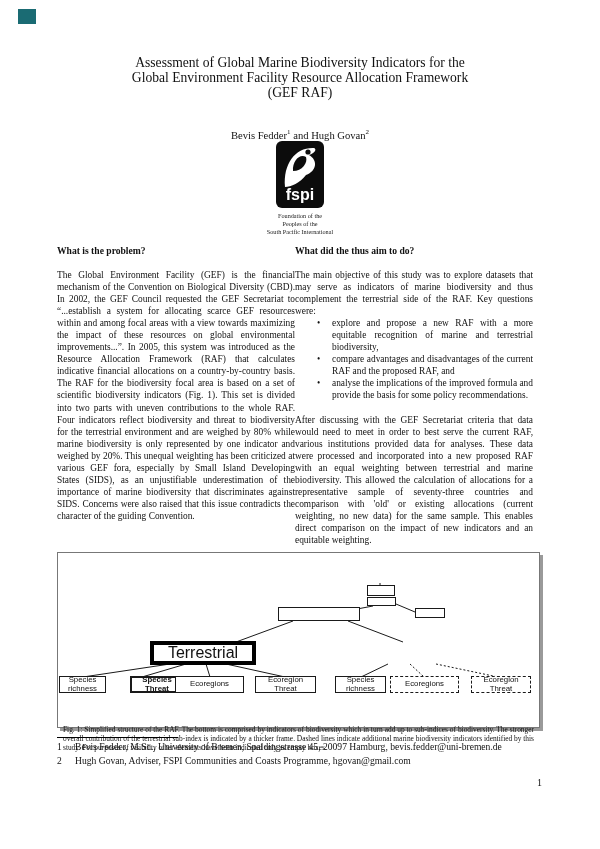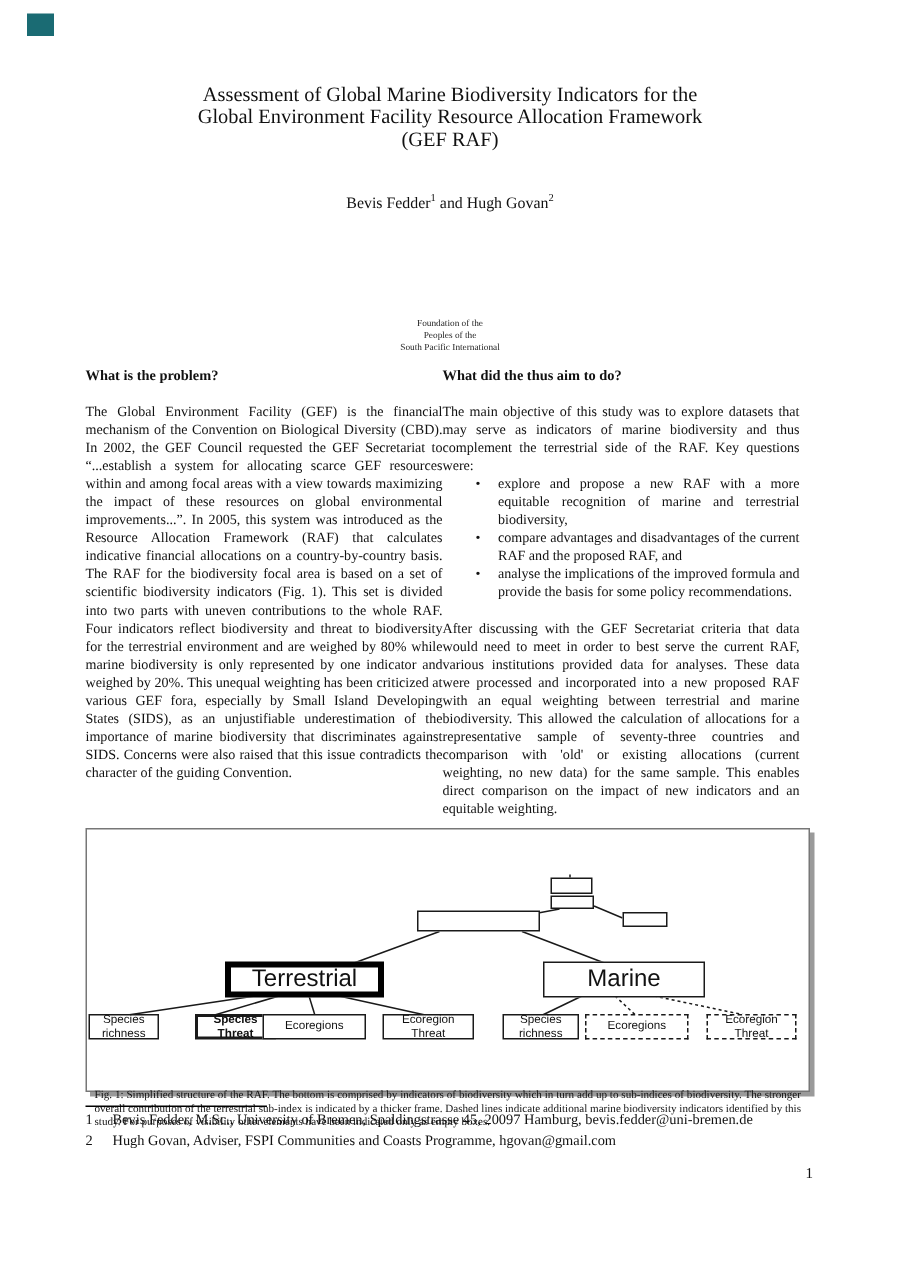--- a/index.html
+++ b/index.html
@@ -64,20 +64,29 @@
   <div class="corner-mark"></div>
 
   <div class="title">
     <div>Assessment of Global Marine Biodiversity Indicators for the</div>
     <div>Global Environment Facility Resource Allocation Framework</div>
     <div>(GEF RAF)</div>
   </div>
 
   <div class="authors"><span>Bevis Fedder</span><sup>1</sup><span> and </span><span>Hugh Govan</span><sup>2</sup></div>
 
+  <div class="logo-wrap">
+    <svg width="48" height="67" viewBox="0 0 48 67">
+      <rect x="0" y="0" width="48" height="67" rx="6" fill="#0c0c0c"></rect>
+      <path d="M9 46 C 7 22, 20 6, 38 7 C 41 8, 39 12, 33 14 C 42 19, 41 30, 30 34 C 24 42, 15 46, 9 46 Z" fill="#ffffff"></path>
+      <path d="M17 30 C 16 20, 24 12, 30 16 C 32 22, 26 30, 17 30 Z" fill="#0c0c0c"></path>
+      <circle cx="32" cy="11" r="2.6" fill="#0c0c0c"></circle>
+      <text x="24" y="59" text-anchor="middle" font-family="Liberation Sans, sans-serif" font-size="16" font-weight="bold" fill="#ffffff">fspi</text>
+    </svg>
+  </div>
 
   <div class="logo-caption">
     <div>Foundation of the</div>
     <div>Peoples of the</div>
     <div>South Pacific International</div>
   </div>
 
   <div class="columns">
     <div class="col">
       <h3 class="col-heading">What is the problem?</h3>
@@ -120,21 +129,20 @@
           <line x1="330" y1="111" x2="303" y2="124"></line>
           <line x1="352" y1="111" x2="366" y2="124" stroke-dasharray="2,2"></line>
           <line x1="378" y1="111" x2="440" y2="124" stroke-dasharray="2,2"></line>
         </g>
       </svg>
       <div class="dbox sbox1"></div>
       <div class="dbox sbox2"></div>
       <div class="dbox widebox"></div>
       <div class="dbox rightbox"></div>
       <div class="dbox terrestrial">Terrestrial</div>
-      <div class="dbox marine">Marine</div>
       <div class="dbox leaf b1">Species richness</div>
       <div class="dbox leaf b2">Species Threat</div>
       <div class="dbox leaf b3">Ecoregions</div>
       <div class="dbox leaf b4">Ecoregion Threat</div>
       <div class="dbox leaf b5">Species richness</div>
       <div class="dbox leaf b6">Ecoregions</div>
       <div class="dbox leaf b7">Ecoregion Threat</div>
     </div>
     <div class="fig-caption">Fig. 1: Simplified structure of the RAF. The bottom is comprised by indicators of biodiversity which in turn add up to sub-indices of biodiversity. The stronger overall contribution of the terrestrial sub-index is indicated by a thicker frame. Dashed lines indicate additional marine biodiversity indicators identified by this study. For purposes of visibility other elements have been indicated only as empty boxes.</div>
   </div>

